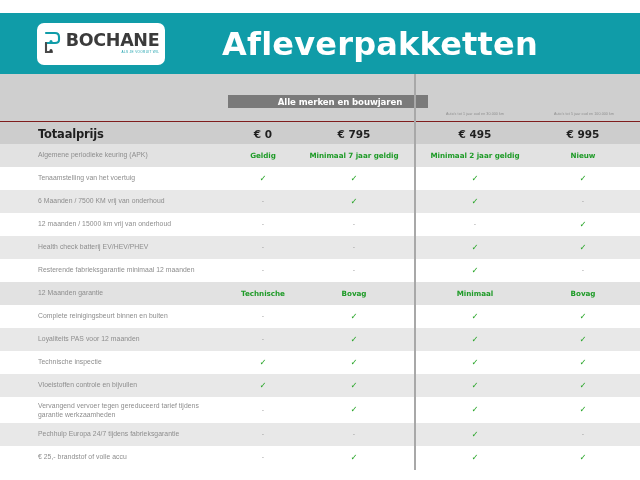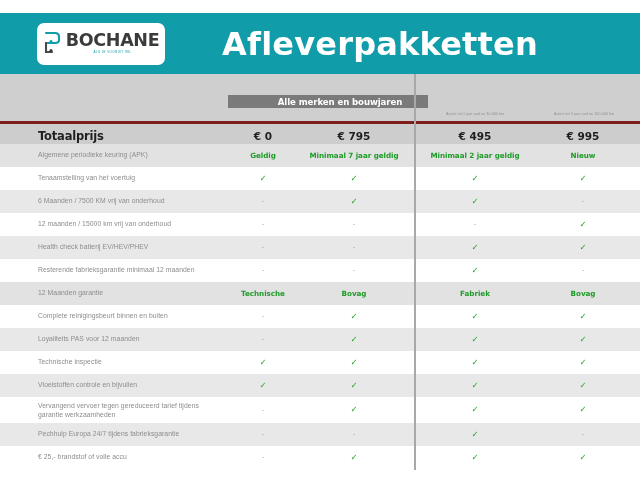--- a/index.html
+++ b/index.html
@@ -34,21 +34,21 @@
     background:#ffffff;
     border-radius:7px;
     display:flex;align-items:center;
     justify-content:center;
   }
   .logo-inner{
     display:flex;align-items:center;gap:4px;
     transform:translateY(-1px);
   }
   .logo-mark{width:19px;height:24px;display:block;}
-  .logo-text-wrap{display:flex;flex-direction:column;align-items:center;line-height:1;}
+  .logo-text-wrap{display:flex;flex-direction:column;align-items:flex-end;line-height:1;}
   .logo-word{
     font-family:"DejaVu Sans", sans-serif;
     font-weight:bold;
     font-size:17.5px;
     letter-spacing:-0.3px;
     color:#3b3b3b;
   }
   .logo-tag{
     font-family:"Liberation Sans", sans-serif;
     font-size:3.1px;
@@ -112,21 +112,21 @@
     letter-spacing:0.1px;
     white-space:nowrap;
   }
 
   
   .totalband{
     position:absolute;
     left:0;top:121px;
     width:640px;height:22px;
     background:#cdcdcd;
-    border-top:3px solid #7f1d1d;
+    border-top:1px solid #7f1d1d;
   }
   .total-label{
     position:absolute;
     left:38px;top:5px;
     font-family:"DejaVu Sans", sans-serif;
     font-weight:bold;
     font-size:11.5px;
     color:#1f1f1f;
     letter-spacing:-0.2px;
   }
@@ -287,21 +287,21 @@
         <div class="row-label" style="top: 7px;">Resterende fabrieksgarantie minimaal 12 maanden</div>
         <div class="cell dash c0" style="top: 7px;">-</div>
         <div class="cell dash c1" style="top: 7px;">-</div>
         <div class="cell check c2" style="top: 5.5px;">✓</div>
         <div class="cell dash c3" style="top: 7px;">-</div>
       </div>
       <div class="row band" style="height: 23px;">
         <div class="row-label" style="top: 7px;">12 Maanden  garantie</div>
         <div class="cell word c0" style="top: 7px;">Technische</div>
         <div class="cell word c1" style="top: 7px;">Bovag</div>
-        <div class="cell word c2" style="top: 7px;">Fabriek</div>
+        <div class="cell word c2" style="top: 7px;">Minimaal</div>
         <div class="cell word c3" style="top: 7px;">Bovag</div>
       </div>
       <div class="row" style="height: 23px;">
         <div class="row-label" style="top: 7px;">Complete reinigingsbeurt binnen en buiten</div>
         <div class="cell dash c0" style="top: 7px;">-</div>
         <div class="cell check c1" style="top: 5.5px;">✓</div>
         <div class="cell check c2" style="top: 5.5px;">✓</div>
         <div class="cell check c3" style="top: 5.5px;">✓</div>
       </div>
       <div class="row alt" style="height: 23px;">

